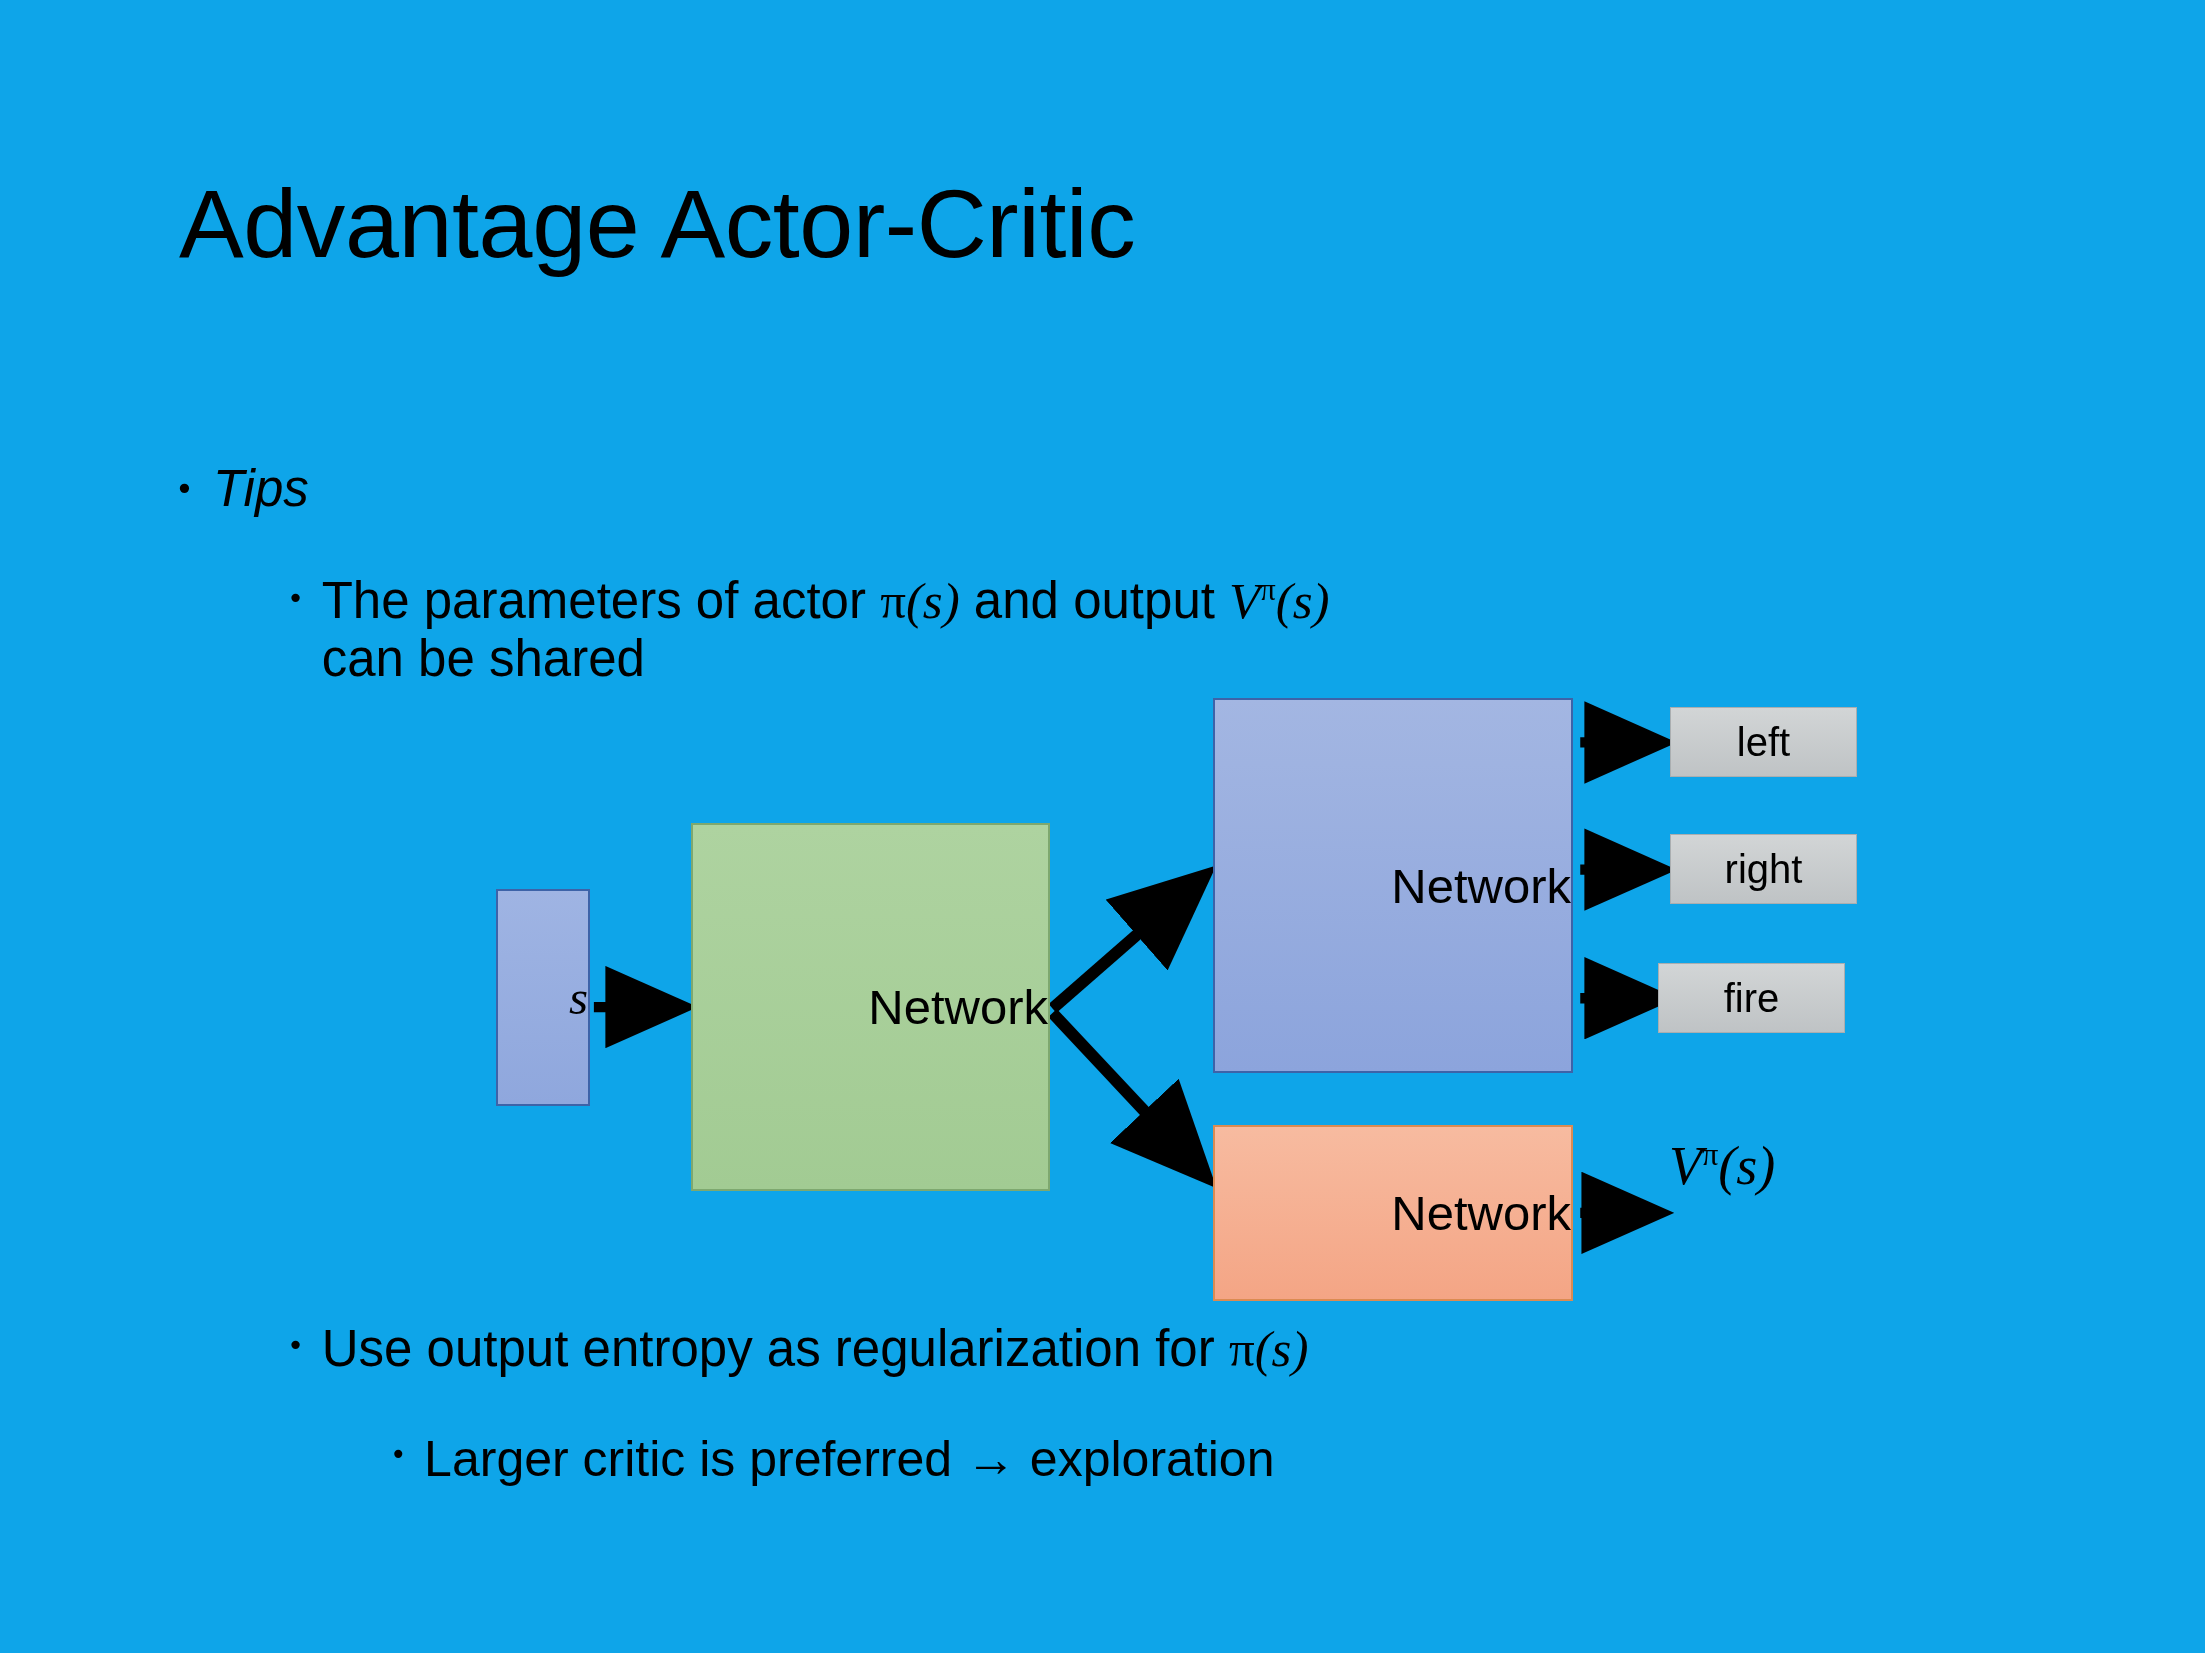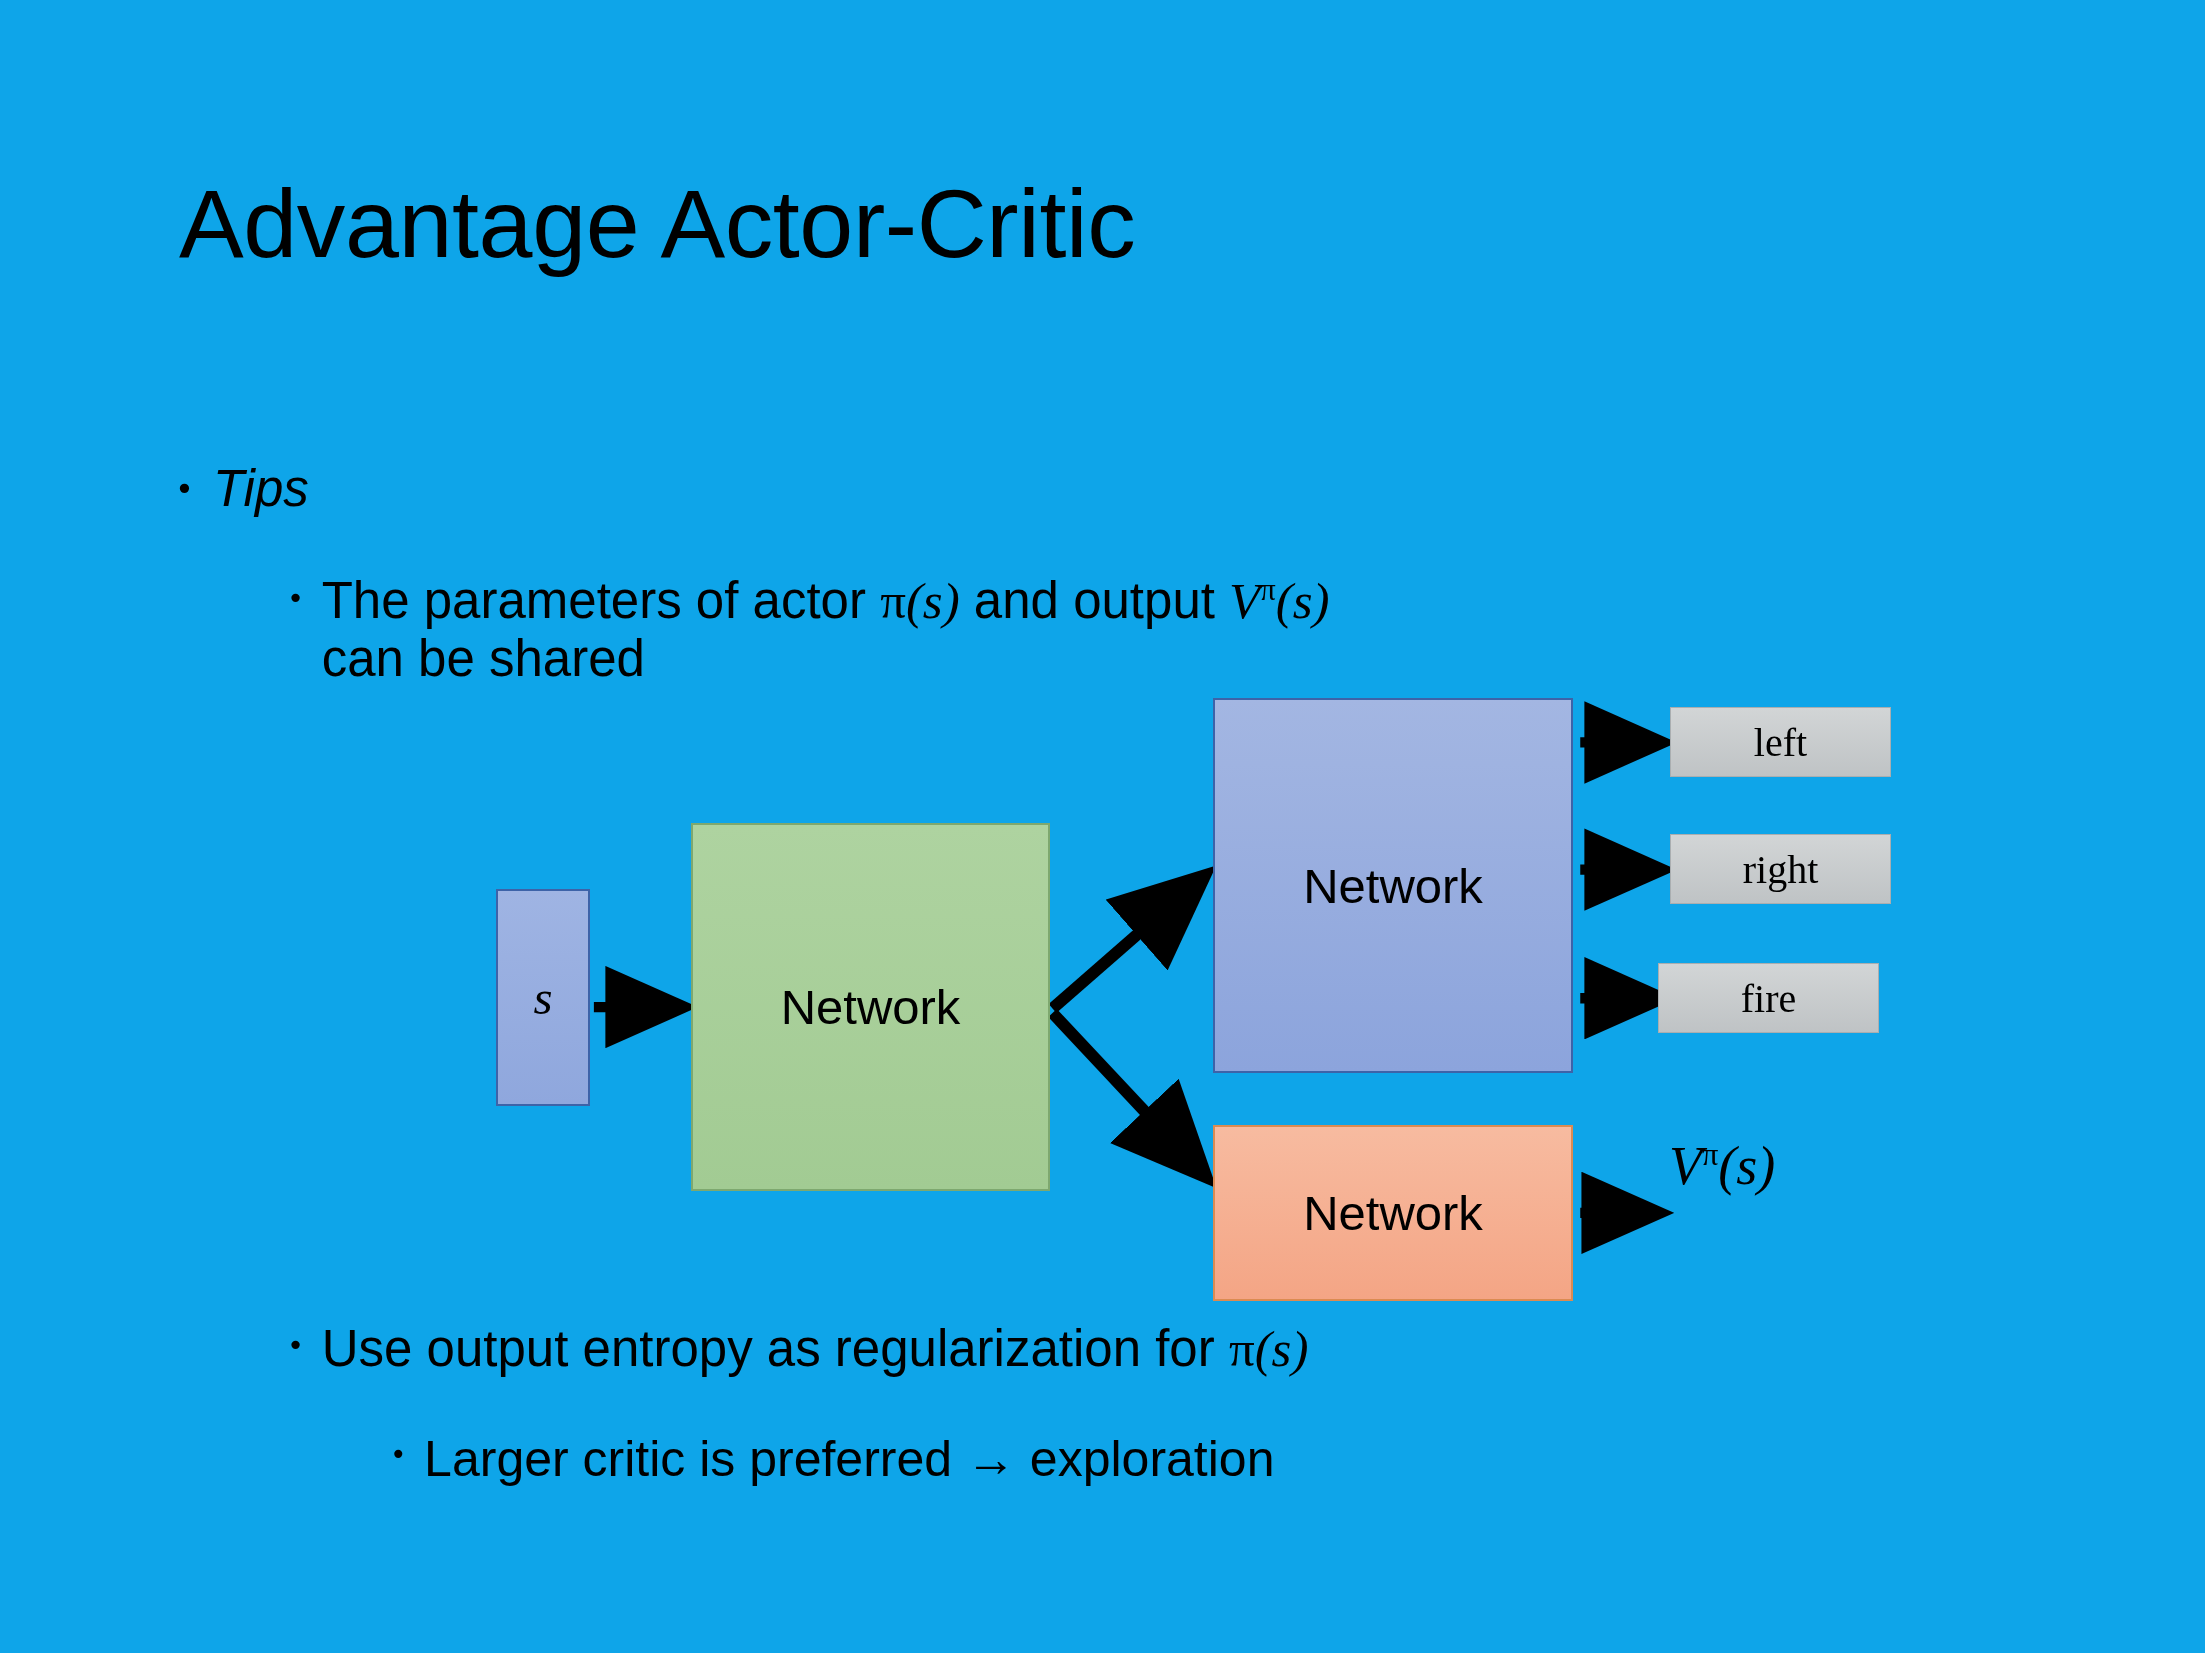--- a/index.html
+++ b/index.html
@@ -127,21 +127,21 @@
     top: 0;
     width: 2205px;
     height: 1654px;
     pointer-events: none;
   }
   .node {
     position: absolute;
     box-sizing: border-box;
     display: flex;
     align-items: center;
-    justify-content: center;
+    justify-content: flex-end;
     font-family: "Liberation Sans", sans-serif;
     color: #000000;
   }
 
   
   #node-s {
     left: 496px;
     top: 889px;
     width: 94px;
     height: 217px;
@@ -183,25 +183,25 @@
     font-size: 49px;
   }
 
   
   .action-box {
     position: absolute;
     box-sizing: border-box;
     display: flex;
     align-items: center;
     justify-content: center;
-    width: 221px;
+    width: 187px;
     height: 70px;
     background: linear-gradient(180deg, #D2D5D6 0%, #BFC3C5 100%);
     border: 1.5px solid #AAAEB0;
-    font-family: Liberation Serif, serif;
+    font-family: Liberation Sans, sans-serif;
     font-size: 40px;
     color: #000000;
   }
   #action-left  { left: 1670px; top: 707px; }
   #action-right { left: 1670px; top: 834px; }
   #action-fire  { left: 1658px; top: 963px; justify-content: center; }
 
   
   #critic-output {
     position: absolute;

